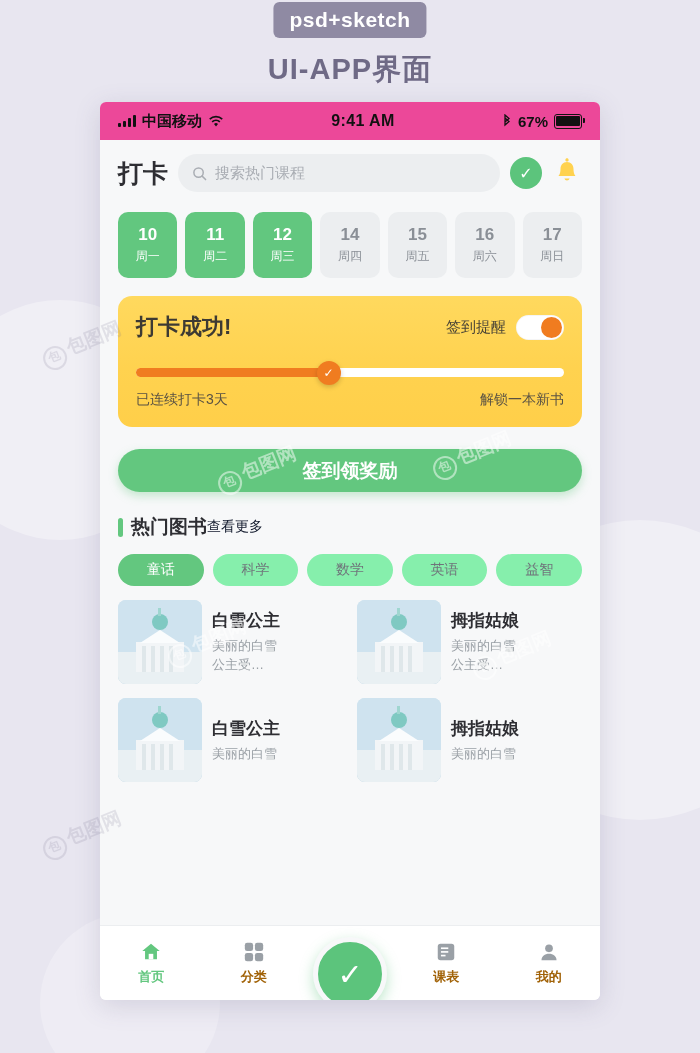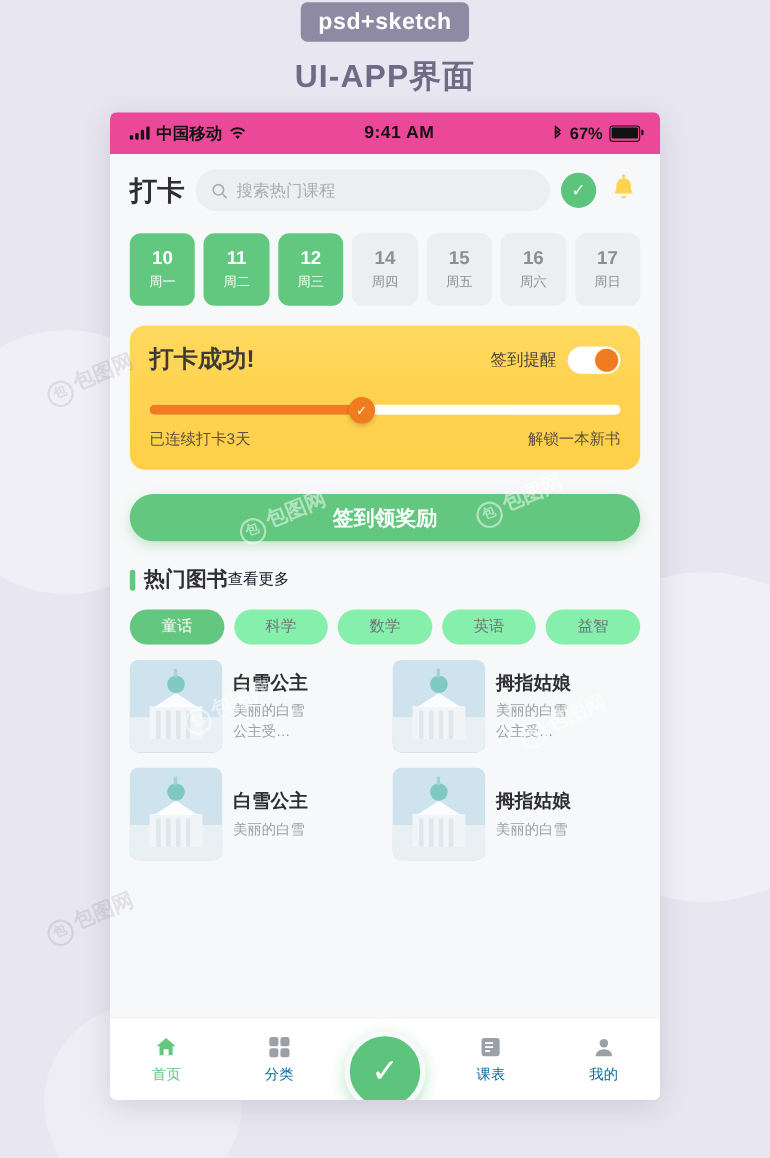--- a/index.html
+++ b/index.html
@@ -134,23 +134,23 @@
     width:84px;height:84px;border-radius:8px;flex:0 0 auto;overflow:hidden;position:relative;
     background:linear-gradient(180deg,#cfe3ef 0%,#dce9f0 45%,#b8cfd6 100%);
   }
   .book-info{display:flex;flex-direction:column;justify-content:center;min-width:0;}
   .book-title{font-size:17px;font-weight:bold;color:#2e2e33;white-space:nowrap;}
   .book-desc{font-size:13px;color:#9aa0a6;line-height:1.45;margin-top:5px;}
 
   
   .tabbar{
     position:absolute;left:0;right:0;bottom:0;height:74px;background:#fff;
-    display:flex;align-items:center;border-top:1px solid #eceef0;
-  }
-  .tab{flex:1;display:flex;flex-direction:column;align-items:center;gap:5px;color:#0369a1;font-size:13px;}
+    display:flex;align-items:center;border-top:1px solid #eceef0;font-weight:bold;
+  }
+  .tab{flex:1;display:flex;flex-direction:column;align-items:center;gap:5px;color:#a16207;font-size:13px;}
   .tab.active{color:#63c77f;}
   .tab-spacer{width:90px;}
   .fab{
     position:absolute;left:50%;transform:translateX(-50%);top:-26px;
     width:64px;height:64px;border-radius:50%;background:#5cc47c;
     display:flex;align-items:center;justify-content:center;color:#fff;font-size:30px;
     box-shadow:0 5px 14px rgba(92,196,124,.4);border:5px solid #f7f8f9;
   }
 
   

